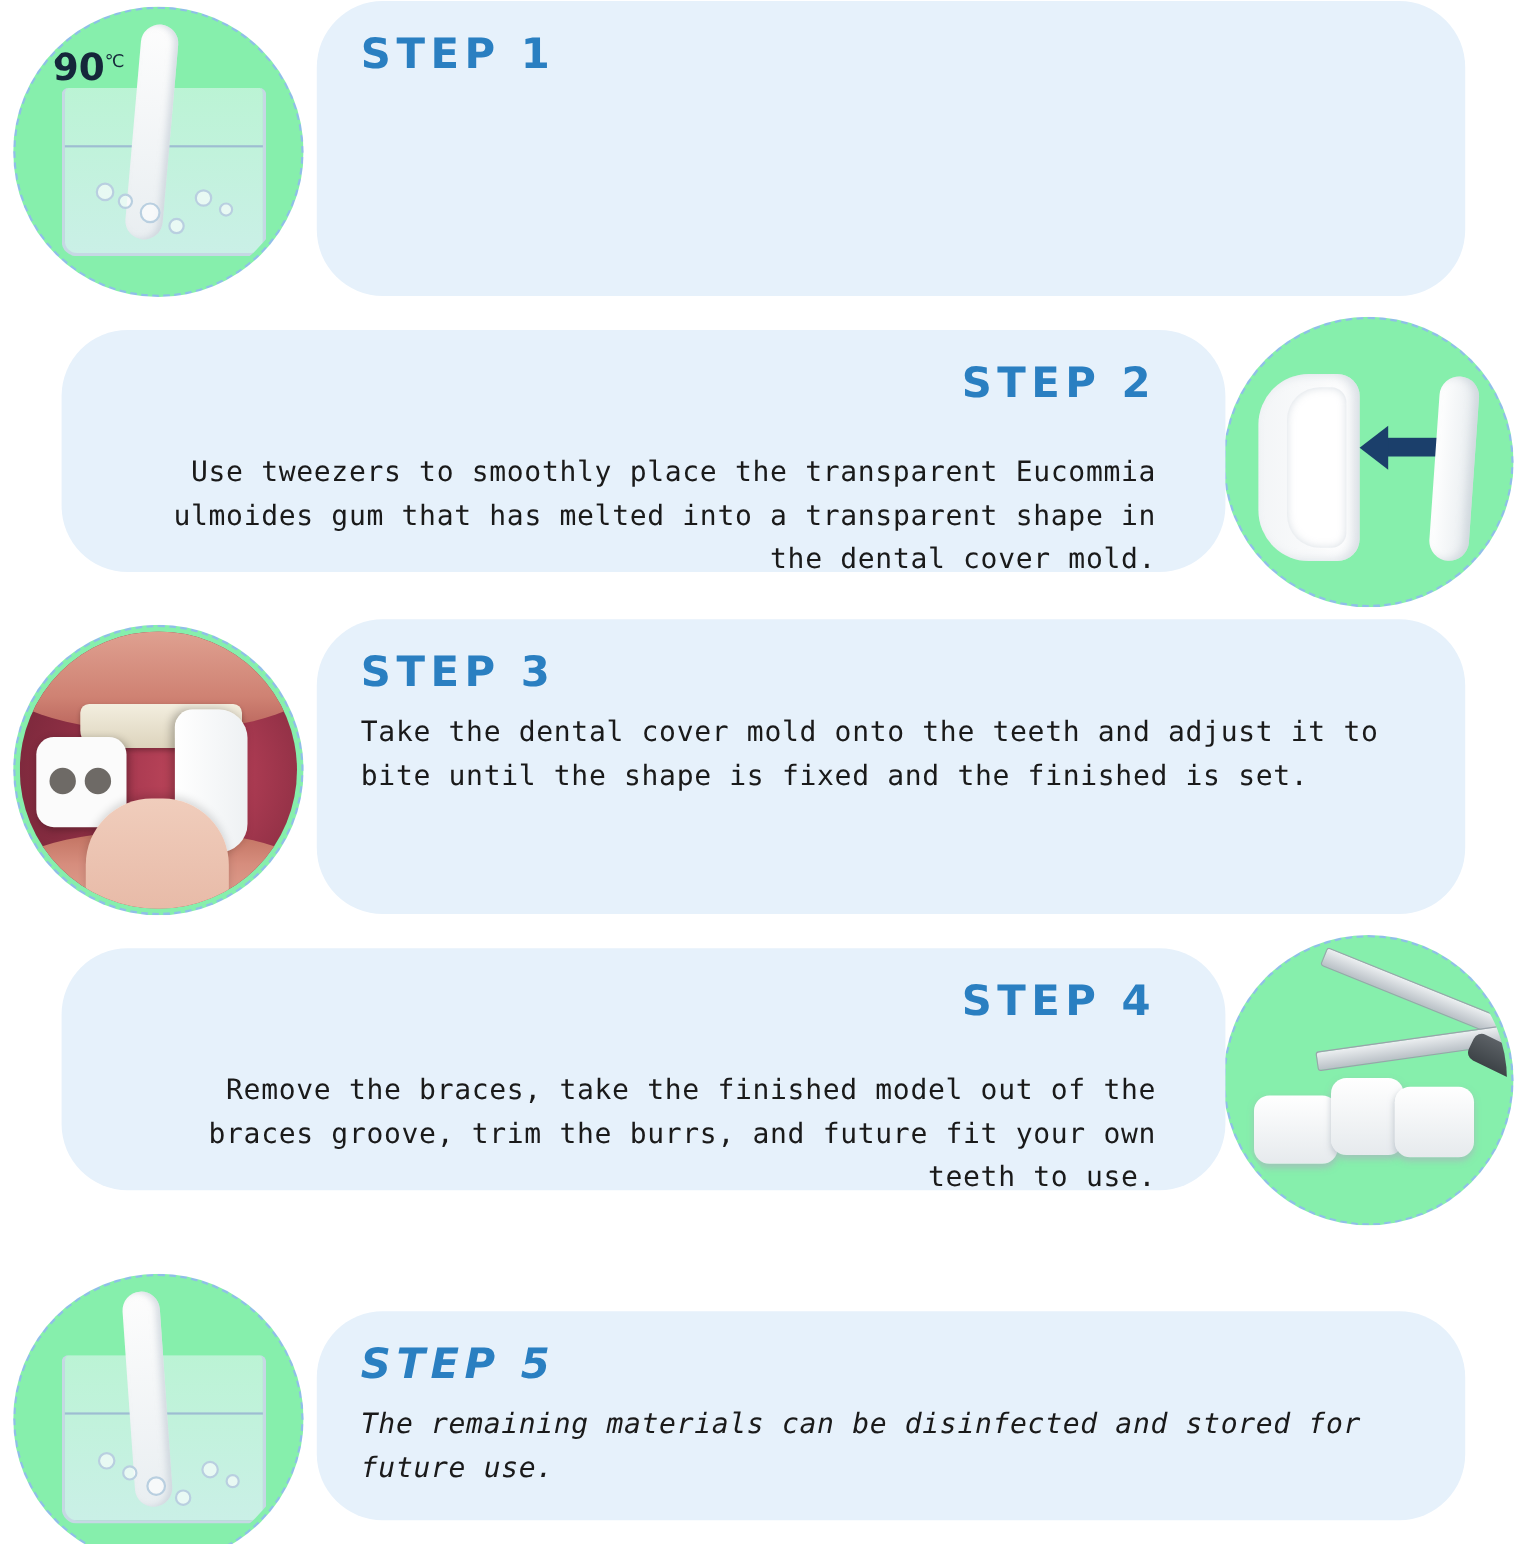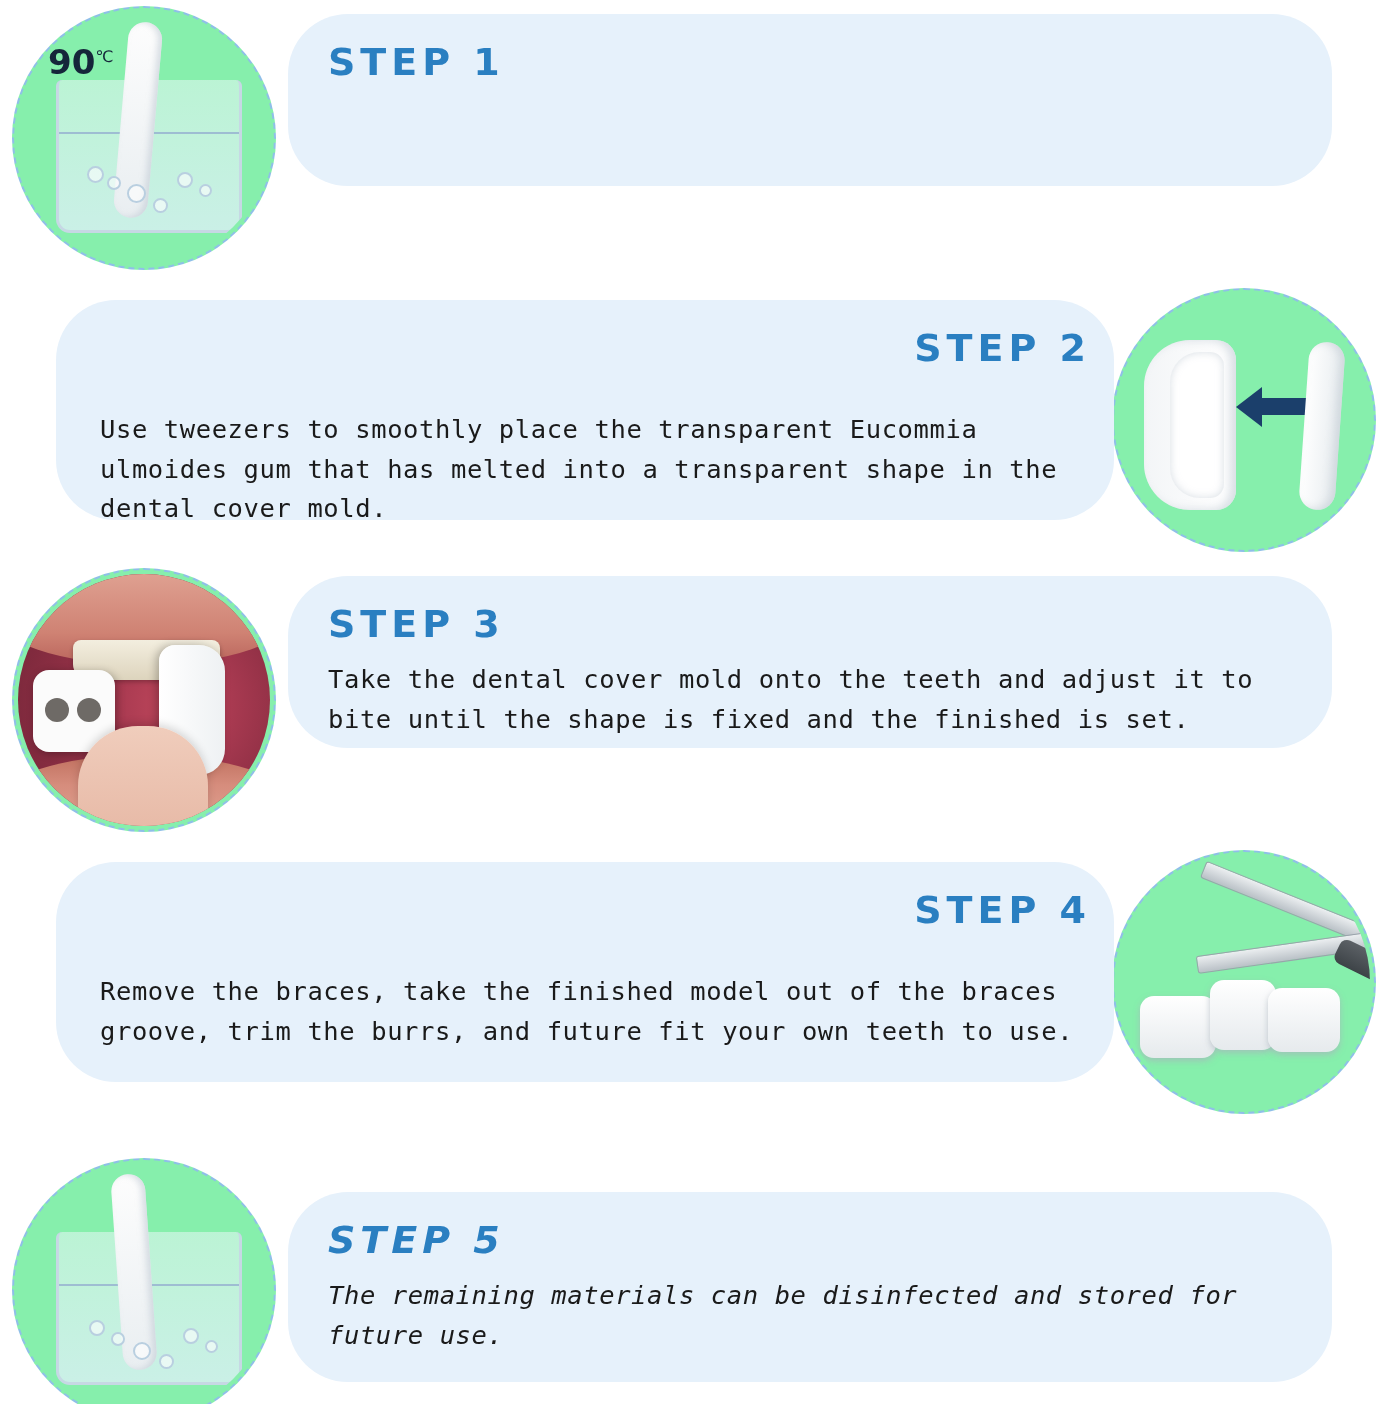--- a/index.html
+++ b/index.html
@@ -31,51 +31,51 @@
   
   .panel {
     position: absolute;
     background: #e6f1fb;
     border-radius: 60px;
     box-sizing: border-box;
   }
   .panel-left {
     left: 288px;
     right: 62px;
-    top: 14px;
-    height: 172px;
+    top: 1px;
+    height: 268px;
     padding: 26px 44px 0 40px;
   }
   .panel-right {
     left: 56px;
     right: 280px;
     top: 18px;
     height: 220px;
-    padding: 26px 23px 0 44px;
+    padding: 26px 63px 0 44px;
   }
 
   .step-title {
     color: #2a7fc1;
     font-size: 38px;
     font-weight: bold;
     letter-spacing: 5px;
     margin: 0 0 14px 0;
     font-family: "DejaVu Sans", sans-serif;
   }
   .title-right { text-align: right; }
 
   .step-body {
     color: #1a1a1a;
     font-size: 25.5px;
     line-height: 1.55;
     letter-spacing: 0.6px;
     margin: 0;
     font-family: "DejaVu Sans Mono", monospace;
   }
-  .body-center { text-align: left; margin-top: 40px; }
+  .body-center { text-align: right; margin-top: 40px; }
 
   
   .photo {
     position: absolute;
     width: 264px;
     height: 264px;
     border-radius: 50%;
     border: 2px dashed #8fbfe8;
     overflow: hidden;
     background: #86efac;

